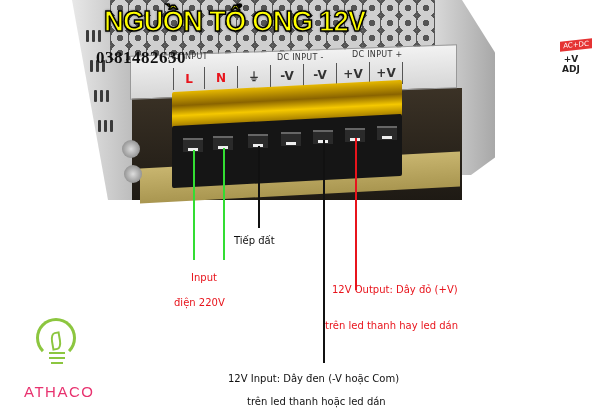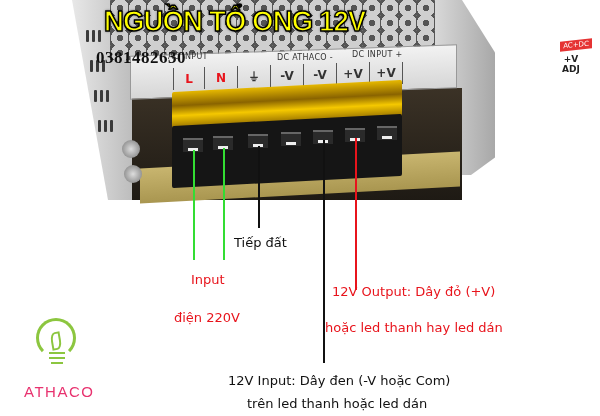--- a/index.html
+++ b/index.html
@@ -67,21 +67,21 @@
   }
   .acdc-badge {
     position:absolute; left:560px; top:40px; width:32px; height:10px; background:#e53333; color:#fff;
     font-size:7px; line-height:10px; text-align:center; transform:skewY(-6deg);
   }
   .adj { position:absolute; left:562px; top:54px; font-size:9px; font-weight:bold; color:#222; text-align:center; line-height:10px; }
 
   
   .line { position:absolute; width:1.5px; }
 
-  .lbl { position:absolute; font-family:"DejaVu Sans", sans-serif; font-size:13px; white-space:nowrap; }
+  .lbl { position:absolute; font-family:"DejaVu Sans", sans-serif; font-size:10px; white-space:nowrap; }
   .red { color:#e8141c; }
   .black { color:#111; }
 
   
   .logo-bulb { position:absolute; left:36px; top:318px; width:40px; height:40px; border:3px solid #8cc63f; border-radius:50%; border-bottom-color:transparent; box-sizing:border-box; }
   .logo-base { position:absolute; left:49px; top:354px; width:16px; height:2px; background:#8cc63f; }
   .logo-leaf { position:absolute; left:51px; top:332px; width:10px; height:18px; border:2px solid #8cc63f; border-radius:50% 0 50% 0; transform:rotate(-10deg); box-sizing:border-box; }
   .logo-text { position:absolute; left:24px; top:383px; font-family:"Liberation Sans", sans-serif; font-size:15px; color:#e8326f; letter-spacing:1.5px; }
 </style>
 </head>
@@ -102,21 +102,21 @@
       <div class="vent" style="left:32px;top:120px"></div>
       <div class="vent" style="left:38px;top:120px"></div>
   </div>
   <div class="psu-top"></div>
   <div class="psu-right-side"></div>
   <div class="psu-cavity"></div>
   <div class="pcb"></div>
   <div class="psu-label-strip"></div>
 
   <span class="hdr" style="left:168px;top:52px">AC INPUT</span>
-  <span class="hdr" style="left:277px;top:53px">DC ATHACO -</span>
+  <span class="hdr" style="left:277px;top:53px">DC INPUT -</span>
   <span class="hdr" style="left:352px;top:50px">DC INPUT +</span>
 
   <span class="cell red" style="left:173px;width:30px;top:68px">L</span>
   <span class="cell red" style="left:204px;width:32px;top:67px">N</span>
   <span class="cell" style="left:237px;width:32px;top:66px">⏚</span>
   <span class="cell" style="left:270px;width:32px;top:65px">-V</span>
   <span class="cell" style="left:303px;width:32px;top:64px">-V</span>
   <span class="cell" style="left:336px;width:32px;top:63px">+V</span>
   <span class="cell" style="left:369px;width:32px;top:62px;border-right:1px solid #555">+V</span>
 
@@ -158,23 +158,23 @@
 <div class="phone">0381482630</div>
 
 <div class="line" style="left:193px;top:150px;height:110px;background:#33dd33"></div>
 <div class="line" style="left:223px;top:148px;height:112px;background:#33dd33"></div>
 <div class="line" style="left:258px;top:146px;height:82px;background:#111"></div>
 <div class="line" style="left:323px;top:140px;height:223px;background:#111"></div>
 <div class="line" style="left:355px;top:138px;height:152px;background:#e8141c"></div>
 
 <span class="lbl black" style="left:234px;top:235px">Tiếp đất</span>
 <span class="lbl red" style="left:191px;top:272px">Input</span>
-<span class="lbl red" style="left:174px;top:310px">điện 220V</span>
+<span class="lbl red" style="left:174px;top:297px">điện 220V</span>
 <span class="lbl red" style="left:332px;top:284px">12V Output: Dây đỏ (+V)</span>
-<span class="lbl red" style="left:325px;top:320px">hoặc led thanh hay led dán</span>
+<span class="lbl red" style="left:325px;top:320px">trên led thanh hay led dán</span>
 <span class="lbl black" style="left:228px;top:373px">12V Input: Dây đen (-V hoặc Com)</span>
 <span class="lbl black" style="left:247px;top:396px">trên led thanh hoặc led dán</span>
 
 <div>
   <div class="logo-bulb"></div>
   <div class="logo-leaf"></div>
   <div class="logo-base" style="top:352px"></div>
   <div class="logo-base" style="top:357px"></div>
   <div class="logo-base" style="top:362px;left:51px;width:12px"></div>
   <span class="logo-text">ATHACO</span>

